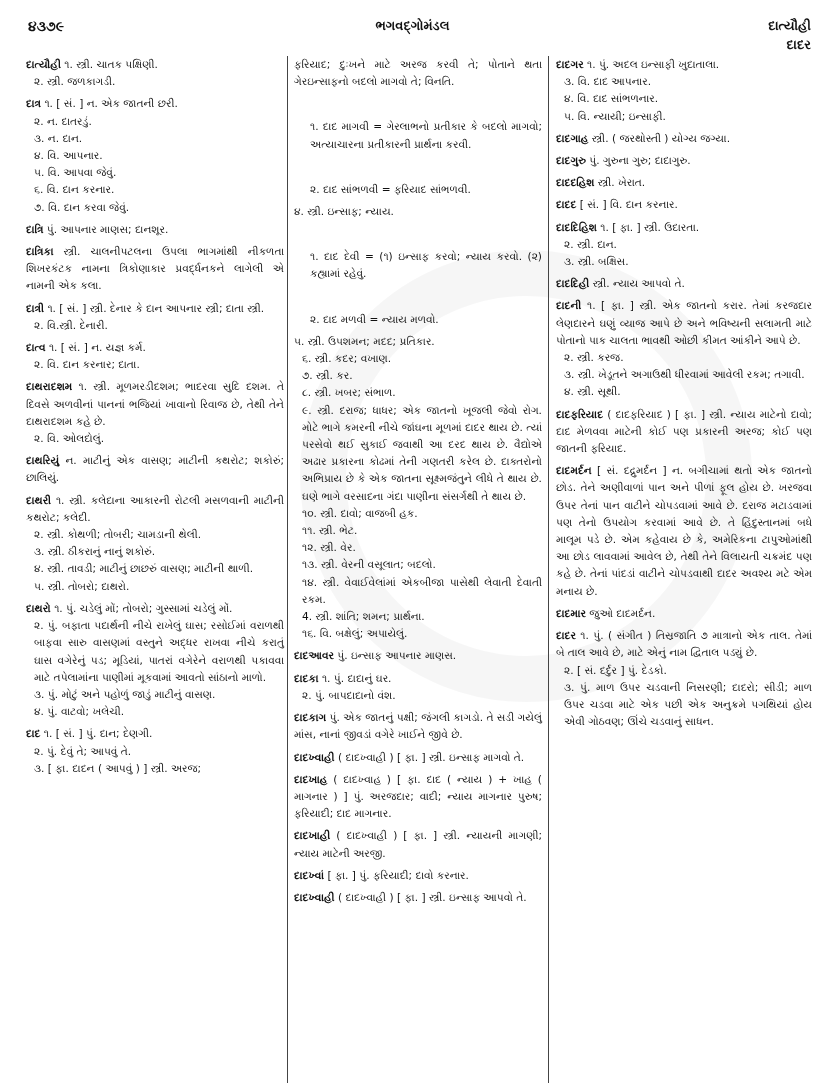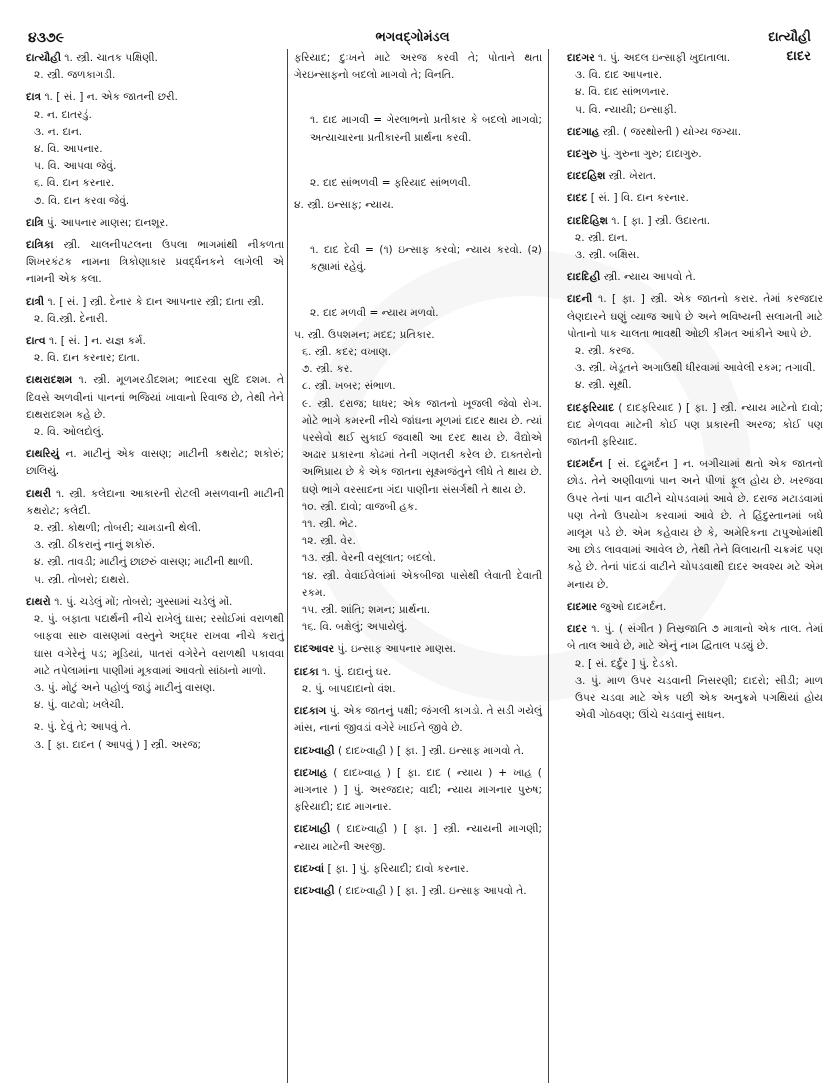--- a/index.html
+++ b/index.html
@@ -6,32 +6,32 @@
   body {
     width: 825px; height: 1083px; overflow: hidden; position: relative;
     font-family: "DejaVu Sans", sans-serif; color: #111;
   }
   .watermark {
     position: absolute; left: 300px; top: 250px; width: 360px; height: 360px;
     border-radius: 50%; border: 46px solid rgba(0,0,0,0.035);
     pointer-events: none;
   }
   .header {
-    position: absolute; top: 23px; left: 0; width: 825px; height: 40px;
+    position: absolute; top: 12px; left: 0; width: 825px; height: 40px;
   }
   .page-no { position: absolute; left: 28px; top: 6px; font-size: 14px; font-weight: bold; }
   .running-title { position: absolute; left: 0; width: 825px; text-align: center; top: 6px; font-size: 13px; font-weight: bold; }
   .guide { position: absolute; right: 14px; top: 4px; text-align: right; font-size: 13px; font-weight: bold; line-height: 19px; }
-  .columns { position: absolute; top: 49px; left: 0; width: 825px; height: 1020px; }
+  .columns { position: absolute; top: 56px; left: 0; width: 825px; height: 1020px; }
   .col {
     position: absolute; top: 0; font-size: 10.6px; line-height: 17.2px;
   }
   .col-left { left: 26px; width: 258px; }
   .col-mid  { left: 294px; width: 248px; }
-  .col-right{ left: 556px; width: 256px; margin-left: 11px; }
+  .col-right{ left: 556px; width: 256px; }
   .rule { position: absolute; top: 2px; width: 1px; background: #444; }
   .rule-1 { left: 287px; height: 1035px; top: 0px; }
   .rule-2 { left: 548px; height: 1035px; top: 0px; }
   .entry { margin-bottom: 5px; text-align: justify; }
   .first { padding-left: 0; }
   .hw { font-weight: bold; }
   .sense { display: block; padding-left: 8px; }
   .sub { display: block; padding-left: 16px; margin-top: 28px; }
 </style>
 </head>
@@ -93,20 +93,21 @@
         <span class="sense">૪. સ્ત્રી. તાવડી; માટીનું છાછરું વાસણ; માટીની થાળી.</span>
         <span class="sense">૫. સ્ત્રી. તોબરો; દાથરો.</span>
       </div>
       <div class="entry">
         <div class="first"><span class="hw">દાથરો</span><span> ૧. પું. ચડેલું મોં; તોબરો; ગુસ્સામાં ચડેલું મોં.</span></div>
         <span class="sense">૨. પું. બફાતા પદાર્થની નીચે રાખેલું ઘાસ; રસોઈમાં વરાળથી બાફવા સારુ વાસણમાં વસ્તુને અદ્ધર રાખવા નીચે કરાતું ઘાસ વગેરેનું પડ; મૂડિયાં, પાતરાં વગેરેને વરાળથી પકાવવા માટે તપેલામાંના પાણીમાં મૂકવામાં આવતો સાંઠાનો માળો.</span>
         <span class="sense">૩. પું. મોટું અને પહોળું જાડું માટીનું વાસણ.</span>
         <span class="sense">૪. પું. વાટવો; ખલેચી.</span>
       </div>
       <div class="entry">
+        <div class="first"><span class="hw">દાદ</span><span> ૧. [ સં. ] પું. દાન; દેણગી.</span></div>
         <span class="sense">૨. પું. દેવું તે; આપવું તે.</span>
         <span class="sense">૩. [ ફા. દાદન ( આપવું ) ] સ્ત્રી. અરજ;</span>
       </div>
     </div>
   <div class="col col-mid" id="col-middle">
       <div class="entry">
         <div class="first"><span>ફરિયાદ; દુઃખને માટે અરજ કરવી તે; પોતાને થતા ગેરઇન્સાફનો બદલો માગવો તે; વિનતિ.</span></div>
         <span class="sub">૧. દાદ માગવી = ગેરલાભનો પ્રતીકાર કે બદલો માગવો; અત્યાચારના પ્રતીકારની પ્રાર્થના કરવી.</span>
         <span class="sub">૨. દાદ સાંભળવી = ફરિયાદ સાંભળવી.</span>
       </div>
@@ -119,21 +120,21 @@
         <div class="first"><span>૫. સ્ત્રી. ઉપશમન; મદદ; પ્રતિકાર.</span></div>
         <span class="sense">૬. સ્ત્રી. કદર; વખાણ.</span>
         <span class="sense">૭. સ્ત્રી. કર.</span>
         <span class="sense">૮. સ્ત્રી. ખબર; સંભાળ.</span>
         <span class="sense">૯. સ્ત્રી. દરાજ; ધાધર; એક જાતનો ખૂજલી જેવો રોગ. મોટે ભાગે કમરની નીચે જાંઘના મૂળમાં દાદર થાય છે. ત્યાં પરસેવો થઈ સુકાઈ જવાથી આ દરદ થાય છે. વૈદ્યોએ અઢાર પ્રકારના કોઢમાં તેની ગણતરી કરેલ છે. દાક્તરોનો અભિપ્રાય છે કે એક જાતના સૂક્ષ્મજંતુને લીધે તે થાય છે. ઘણે ભાગે વરસાદના ગંદા પાણીના સંસર્ગથી તે થાય છે.</span>
         <span class="sense">૧૦. સ્ત્રી. દાવો; વાજબી હક.</span>
         <span class="sense">૧૧. સ્ત્રી. ભેટ.</span>
         <span class="sense">૧૨. સ્ત્રી. વેર.</span>
         <span class="sense">૧૩. સ્ત્રી. વેરની વસૂલાત; બદલો.</span>
         <span class="sense">૧૪. સ્ત્રી. વેવાઈવેલાંમાં એકબીજા પાસેથી લેવાતી દેવાતી રકમ.</span>
-        <span class="sense">૧૫. સ્ત્રી. શાંતિ; શમન; પ્રાર્થના.</span>
+        <span class="sense">4. સ્ત્રી. શાંતિ; શમન; પ્રાર્થના.</span>
         <span class="sense">૧૬. વિ. બક્ષેલું; અપાયેલું.</span>
       </div>
       <div class="entry">
         <div class="first"><span class="hw">દાદઆવર</span><span> પું. ઇન્સાફ આપનાર માણસ.</span></div>
       </div>
       <div class="entry">
         <div class="first"><span class="hw">દાદકા</span><span> ૧. પું. દાદાનું ઘર.</span></div>
         <span class="sense">૨. પું. બાપદાદાનો વંશ.</span>
       </div>
       <div class="entry">

